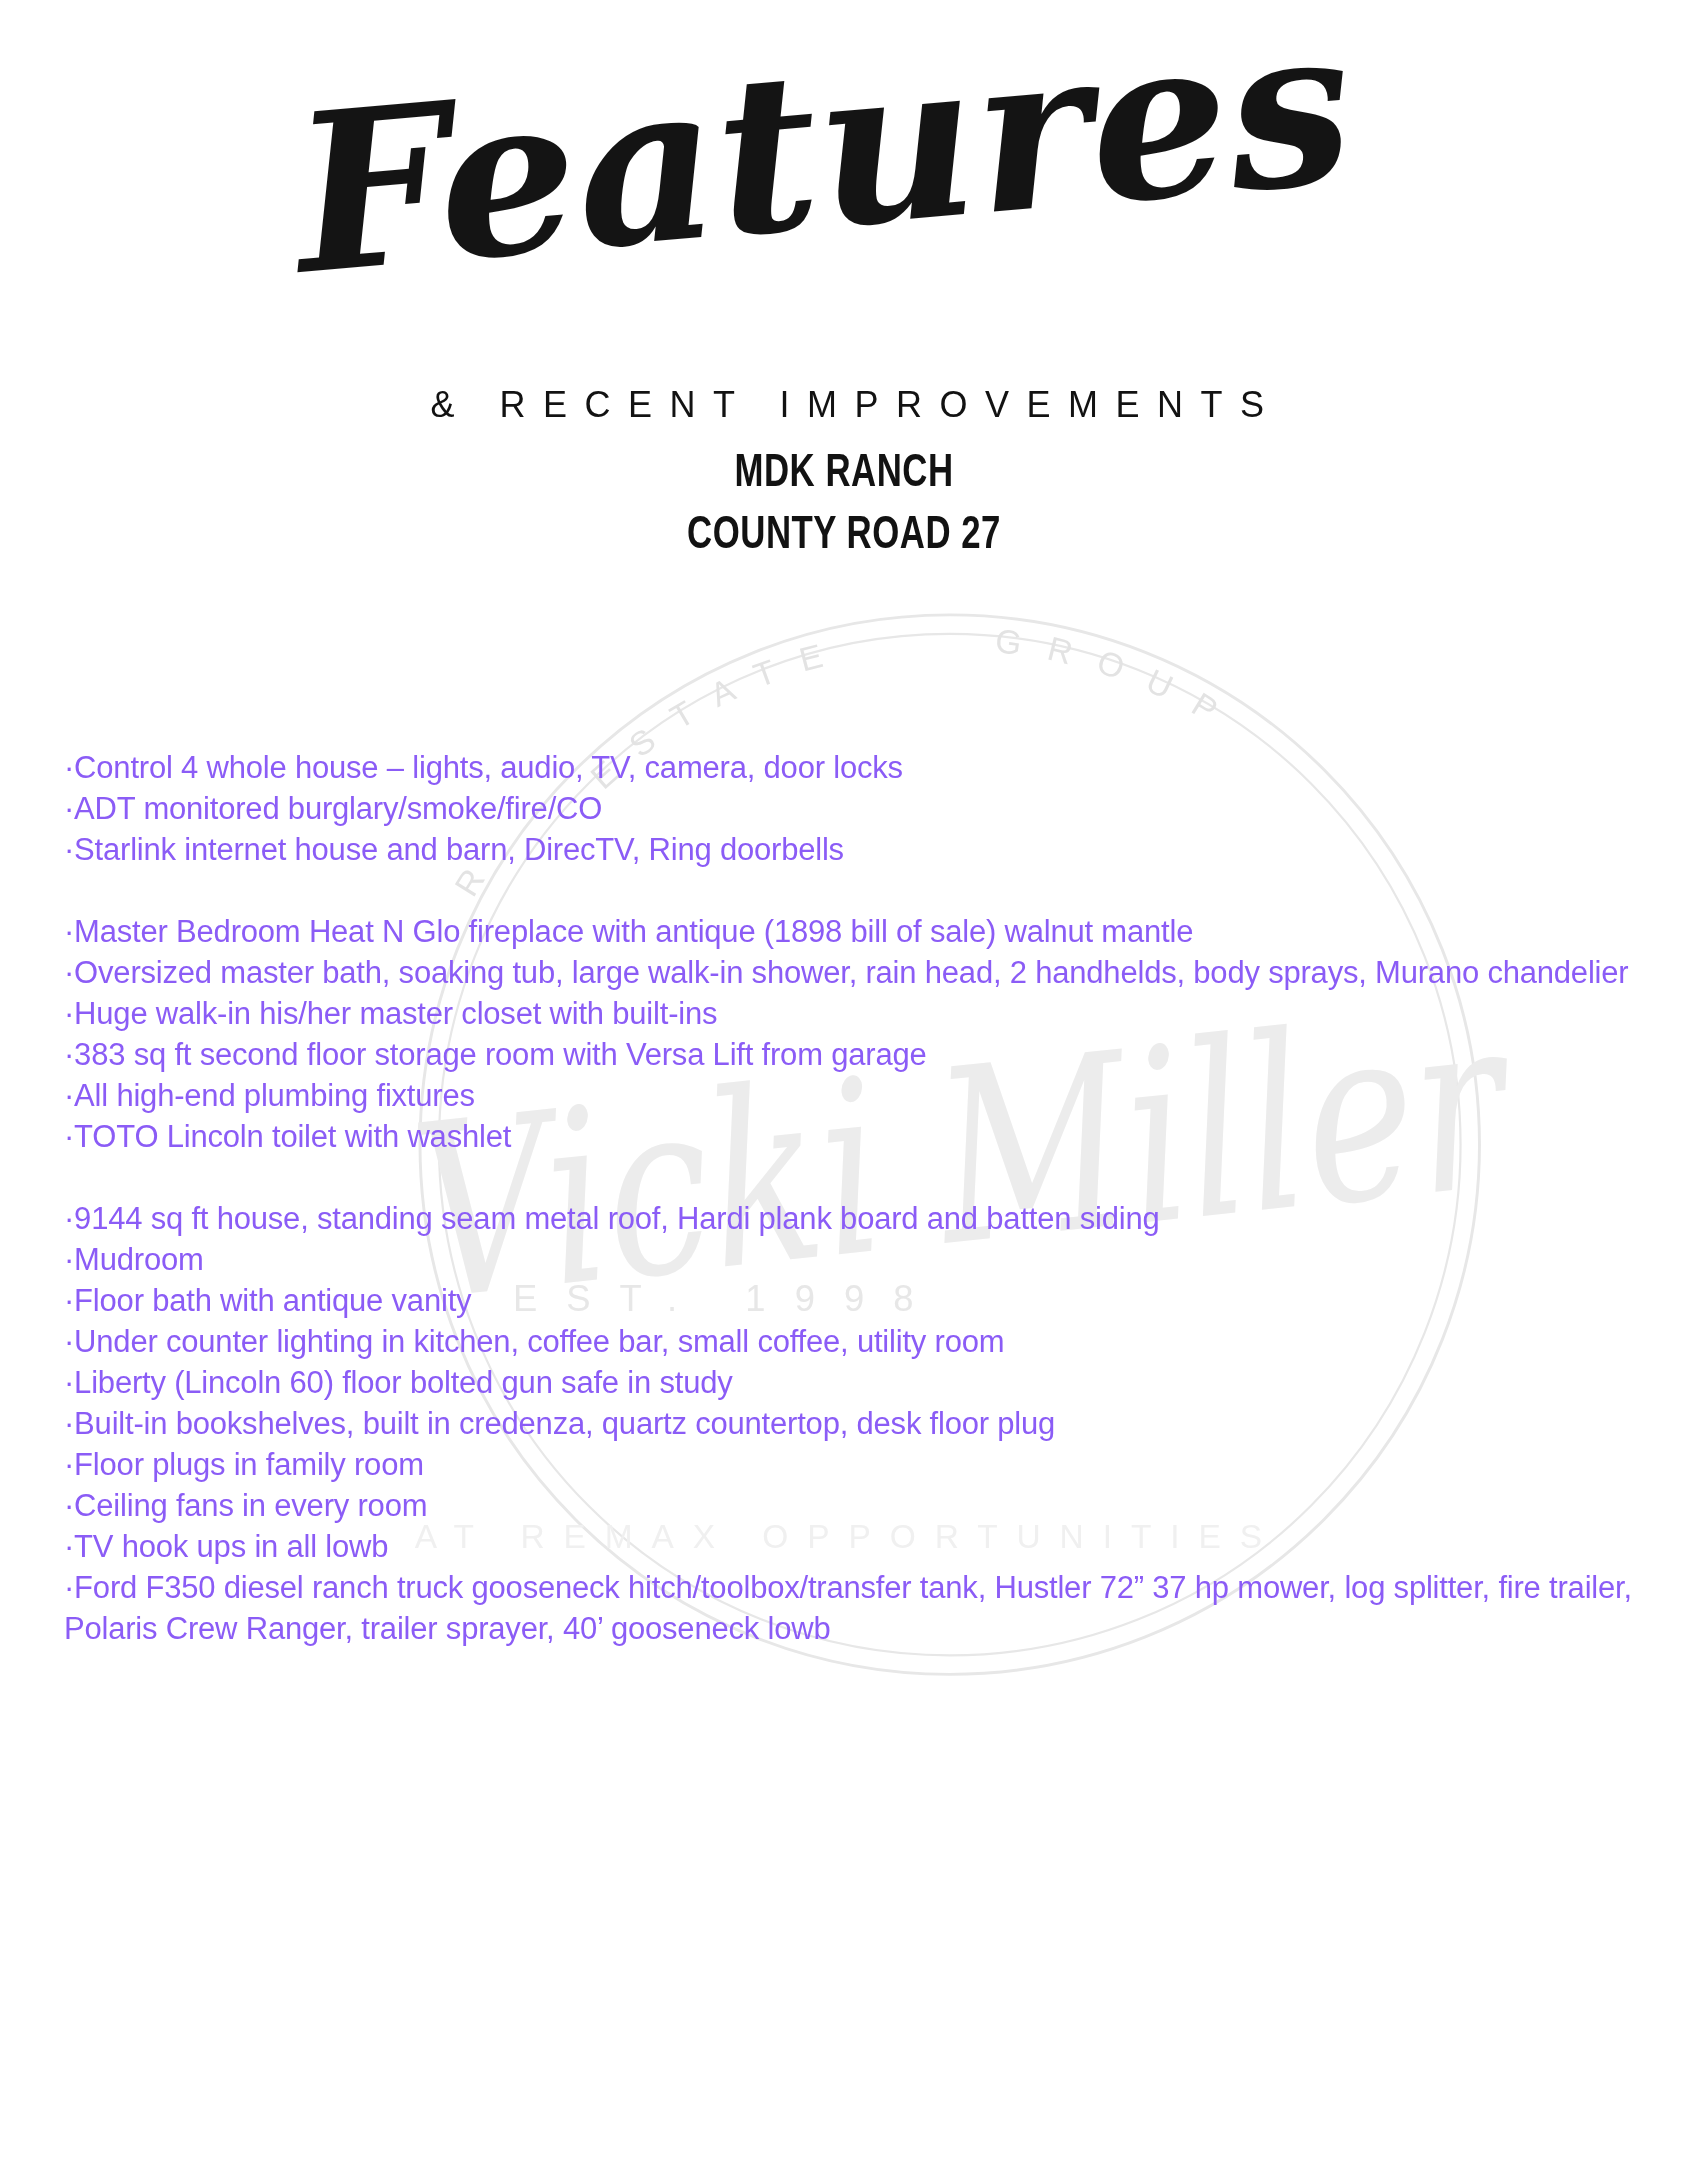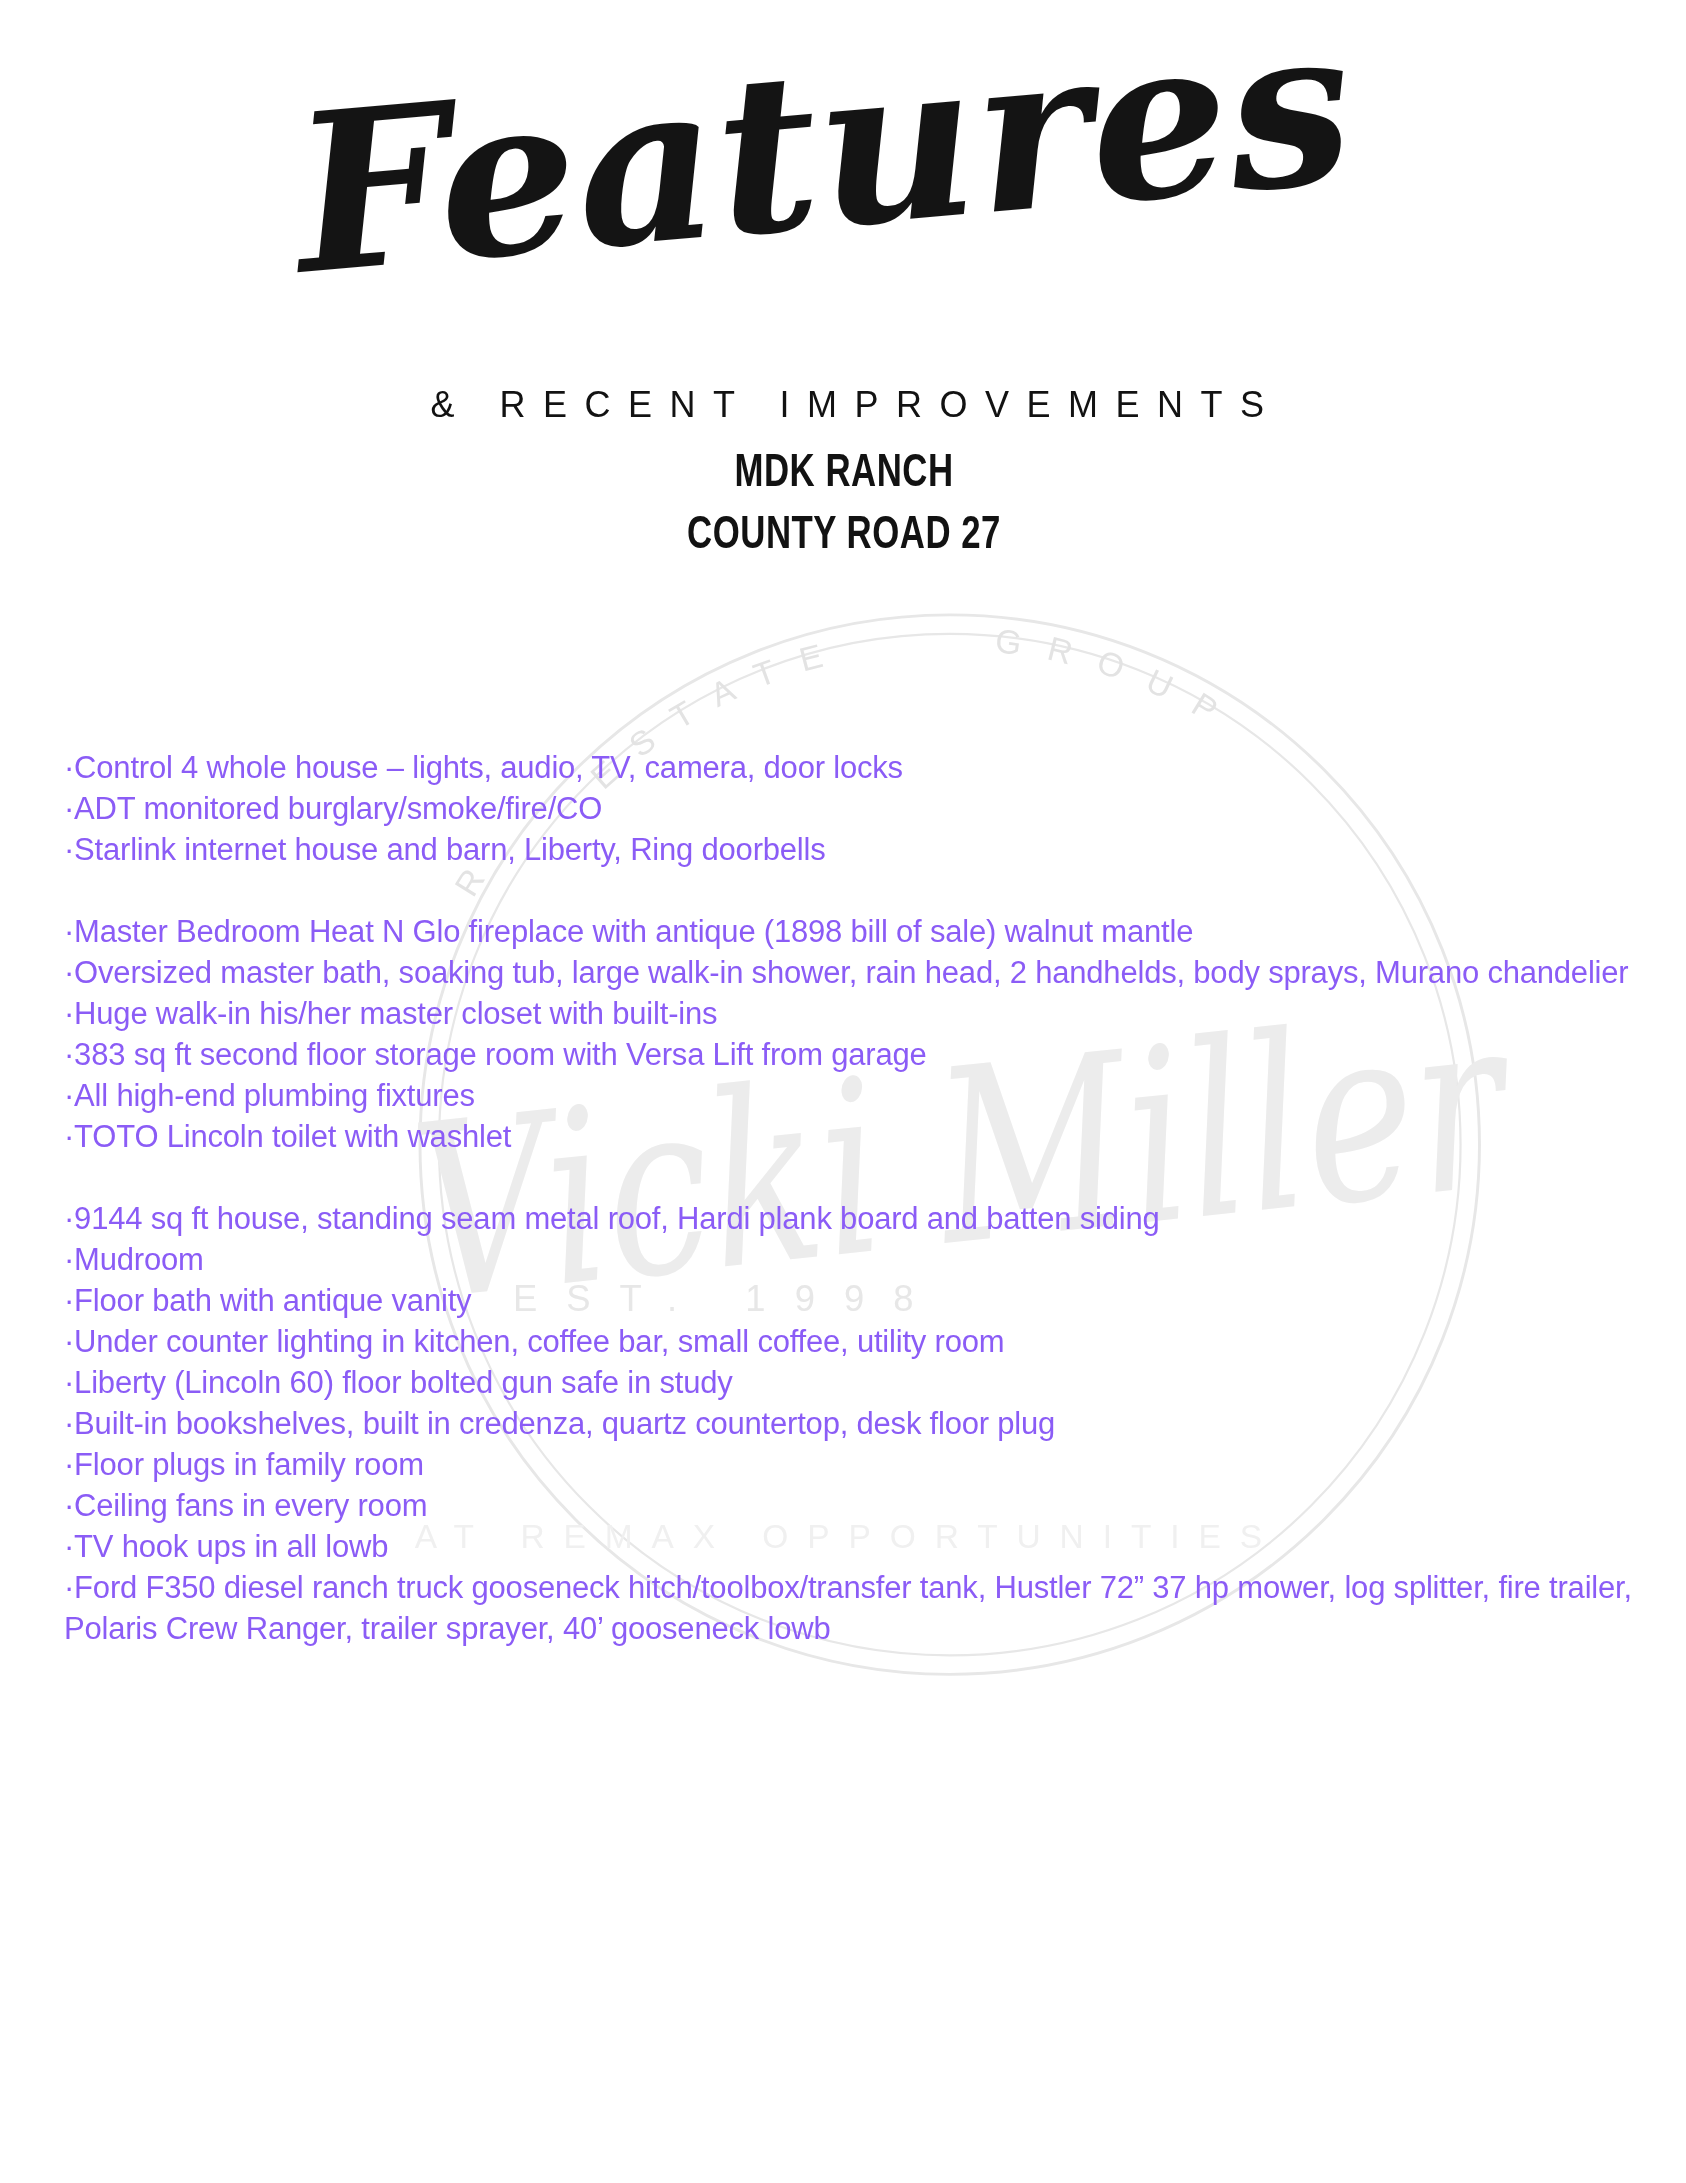--- a/index.html
+++ b/index.html
@@ -124,21 +124,21 @@
     <div class="script-title">Features</div>
     <div class="subtitle">&amp; RECENT IMPROVEMENTS</div>
     <div class="condensed-line property-name">MDK RANCH</div>
     <div class="condensed-line property-address">COUNTY ROAD 27</div>
   </div>
 
   <div class="features">
       <div class="feature-group">
         <div class="feature-item">·Control 4 whole house – lights, audio, TV, camera, door locks</div>
         <div class="feature-item">·ADT monitored burglary/smoke/fire/CO</div>
-        <div class="feature-item">·Starlink internet house and barn, Liberty, Ring doorbells</div>
+        <div class="feature-item">·Starlink internet house and barn, DirecTV, Ring doorbells</div>
       </div>
       <div class="feature-group">
         <div class="feature-item">·Master Bedroom Heat N Glo fireplace with antique (1898 bill of sale) walnut mantle</div>
         <div class="feature-item">·Oversized master bath, soaking tub, large walk-in shower, rain head, 2 handhelds, body sprays, Murano chandelier</div>
         <div class="feature-item">·Huge walk-in his/her master closet with built-ins</div>
         <div class="feature-item">·383 sq ft second floor storage room with Versa Lift from garage</div>
         <div class="feature-item">·All high-end plumbing fixtures</div>
         <div class="feature-item">·TOTO Lincoln toilet with washlet</div>
       </div>
       <div class="feature-group">

